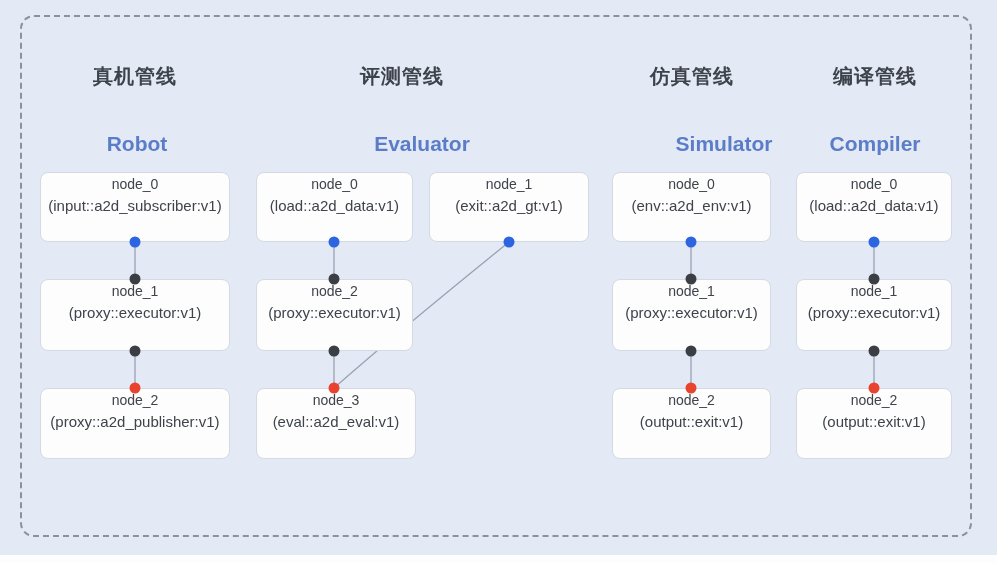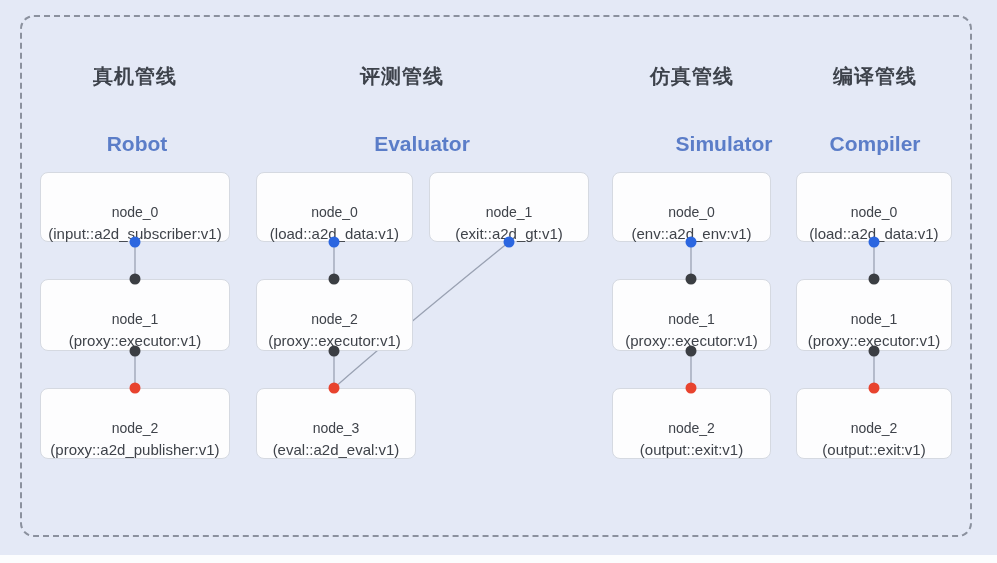--- a/index.html
+++ b/index.html
@@ -12,21 +12,21 @@
   .stage{position:relative;width:997px;height:563px;background:var(--background);overflow:hidden;}
   .dashed-frame{position:absolute;left:20px;top:15px;width:952px;height:522px;
     border:2px dashed var(--frame);border-radius:14px;box-sizing:border-box;}
   .edges{position:absolute;left:0;top:0;z-index:1;}
   .hdr-zh{position:absolute;top:63px;transform:translateX(-50%);z-index:2;
     font-size:20px;font-weight:700;color:var(--title_zh);letter-spacing:1px;white-space:nowrap;}
   .hdr-en{position:absolute;top:122px;transform:translateX(-50%);z-index:2;
     font-size:21px;font-weight:700;color:var(--title_en);white-space:nowrap;margin-top:10px;}
   .node{position:absolute;background:var(--node_bg);border:1px solid var(--node_border);
     border-radius:8px;box-sizing:border-box;z-index:2;text-align:center;
-    padding-top:28px;color:var(--node_text);}
+    padding-top:0;color:var(--node_text);}
   .node .nm{font-size:14px;line-height:22px;}
   .node .tp{font-size:15px;line-height:22px;}
   .dot{position:absolute;width:11px;height:11px;border-radius:50%;z-index:3;
     transform:translate(-50%,-50%);}
   .dot.blue{background:var(--port_blue);}
   .dot.dark{background:var(--port_dark);}
   .dot.red{background:var(--port_red);}
   .bottom-strip{position:absolute;left:0;bottom:0;width:100%;height:8px;background:#fcfdfe;z-index:4;}
 </style>
 </head>

